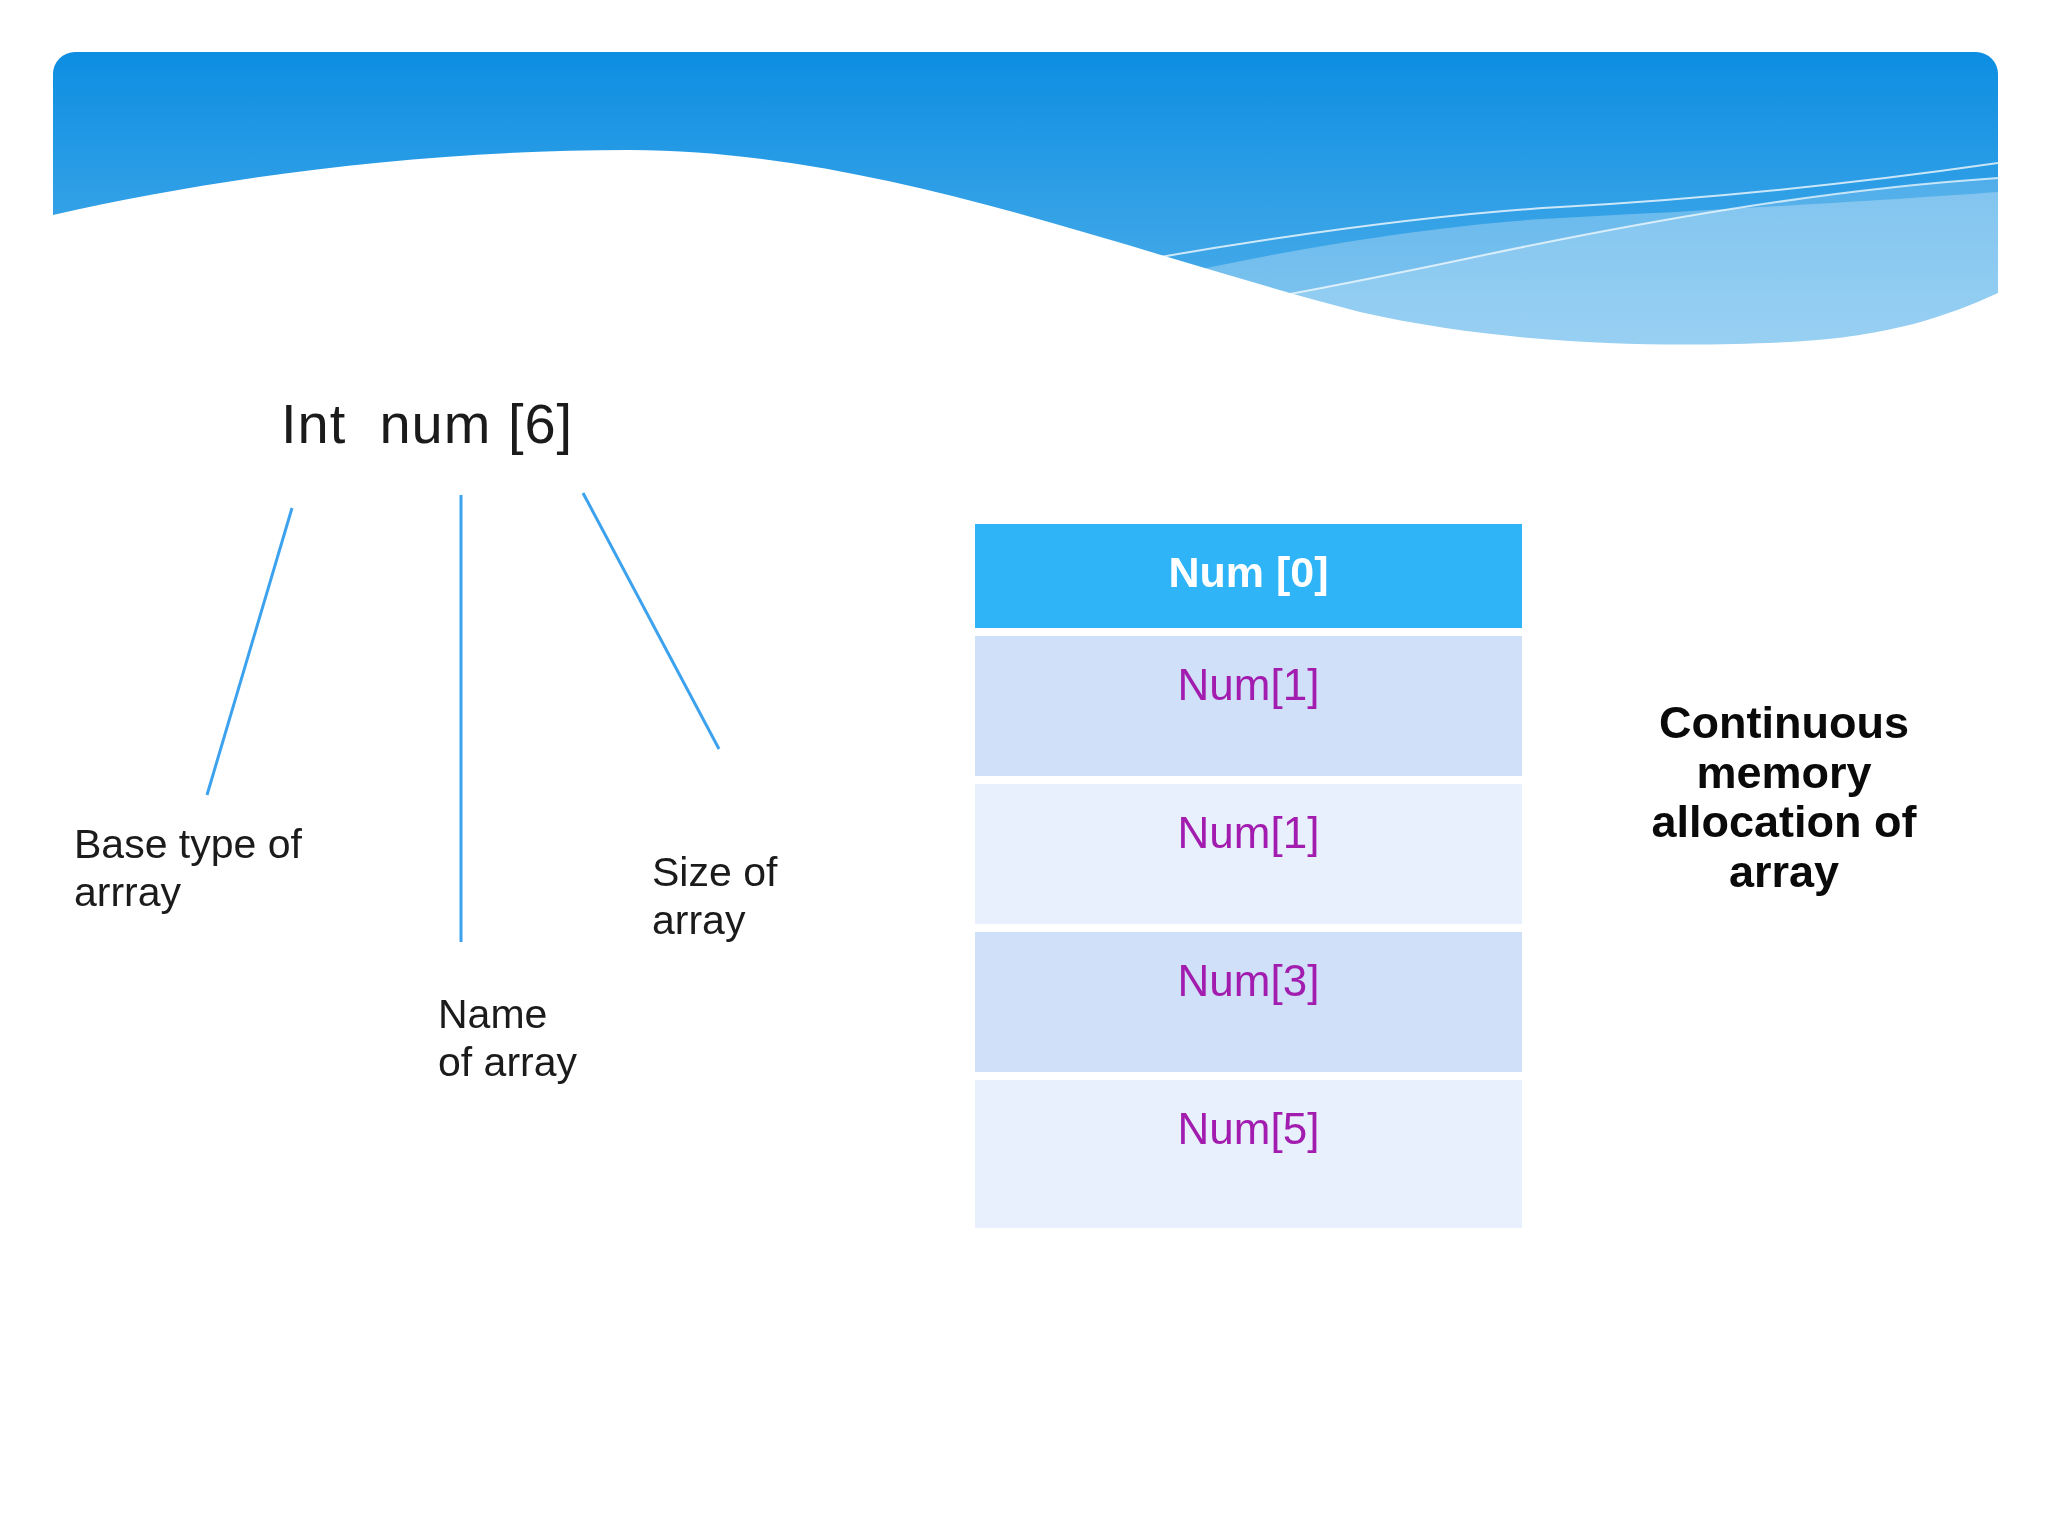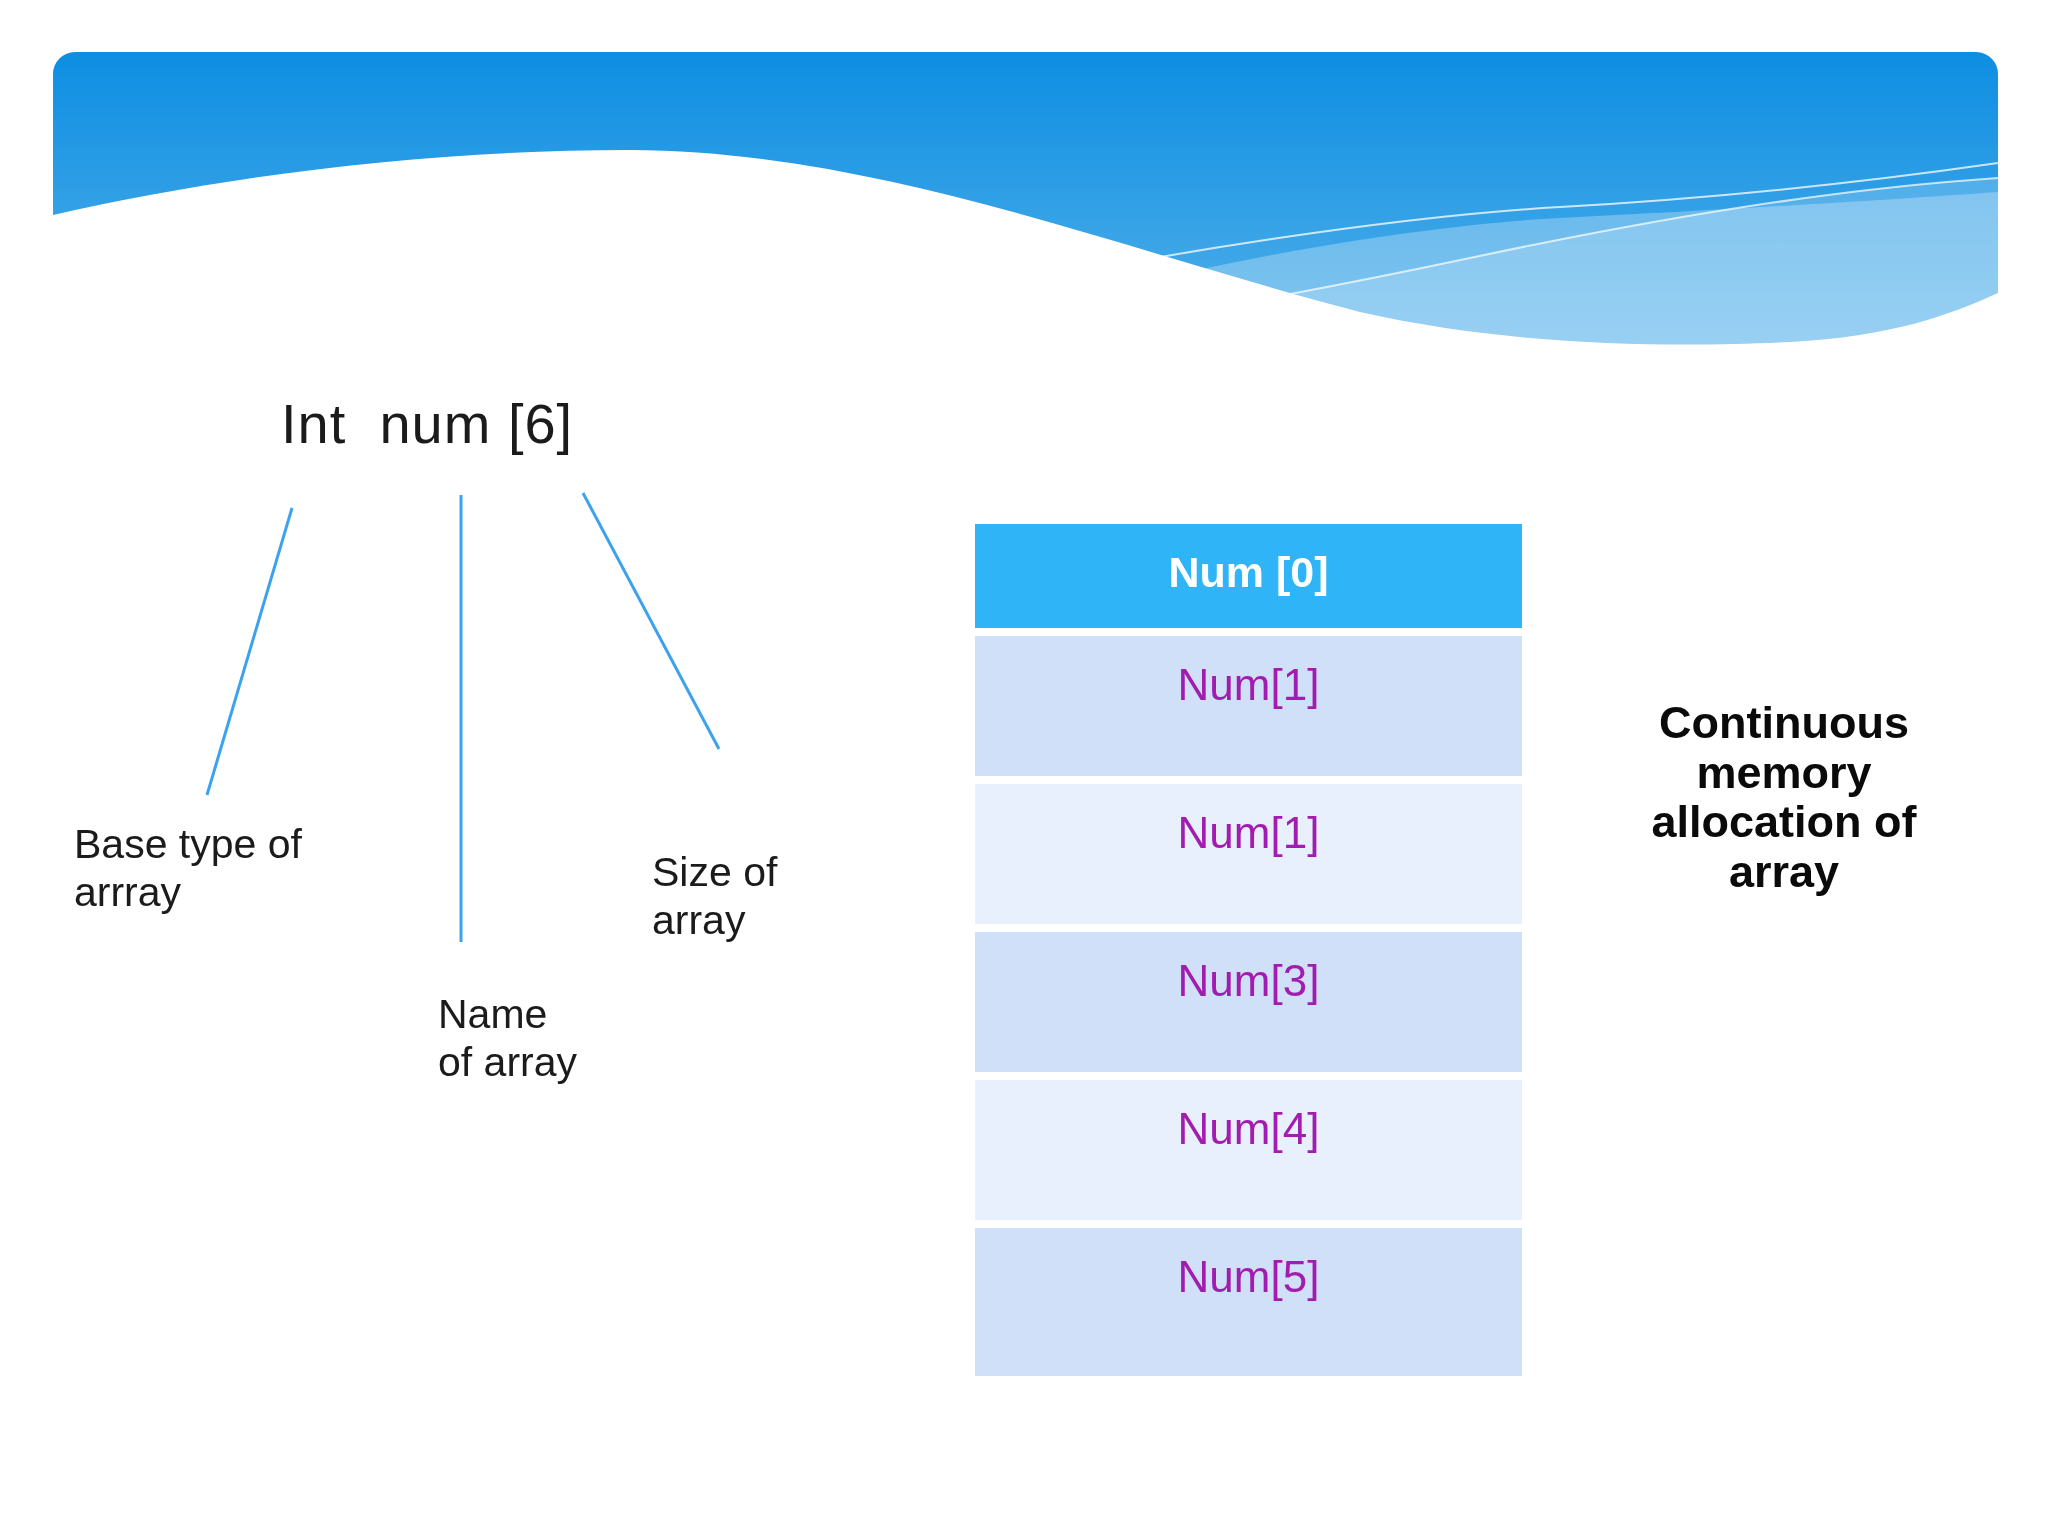--- a/index.html
+++ b/index.html
@@ -88,19 +88,18 @@
   <div class="note note-size">
     <div>Size of</div>
     <div>array</div>
   </div>
 
   <div class="mem-table">
     <div class="mem-header">Num [0]</div>
     <div class="mem-row">Num[1]</div>
     <div class="mem-row">Num[1]</div>
     <div class="mem-row">Num[3]</div>
-    <div class="mem-row">Num[4]</div>
     <div class="mem-row">Num[5]</div>
   </div>
 
   <div class="caption">Continuous memory allocation of array</div>
 
 </div>
 
 </body></html>

